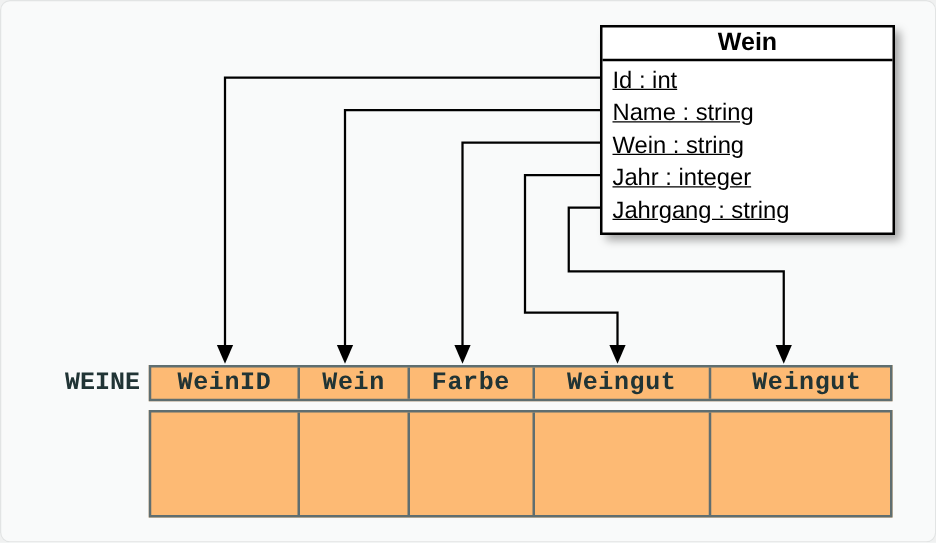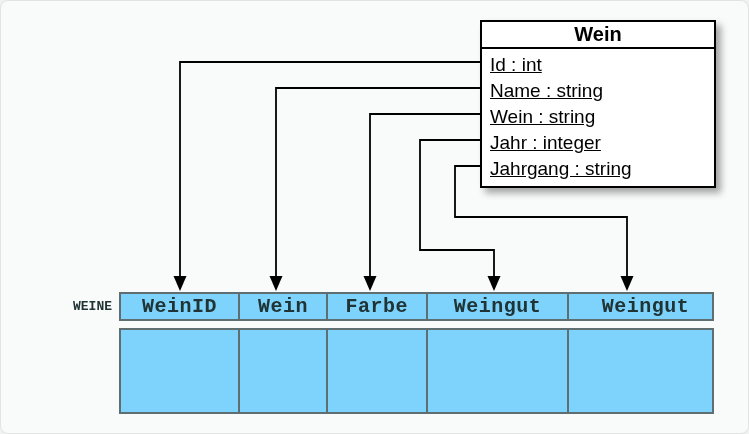--- a/index.html
+++ b/index.html
@@ -36,29 +36,29 @@
     font-size:19px;color:#000;
     white-space:nowrap;
     text-decoration:underline;
   }
 
   
   .tbl-label{
     position:absolute;left:30px;top:292px;width:82px;height:29px;
     line-height:29px;text-align:right;
     font-family:"Liberation Mono","DejaVu Sans Mono",monospace;
-    font-weight:bold;font-size:13px;letter-spacing:0px;
+    font-weight:bold;font-size:20px;letter-spacing:0px;
     color:var(--tbl-text,#213435);
   }
   .tbl-row{
     position:absolute;left:119px;width:595px;
     display:flex;
     box-sizing:border-box;
     border:2px solid var(--tbl-border,#5f6e70);
-    background:#7dd3fc;
+    background:#fdba74;
   }
   .tbl-header{top:292px;height:29px;}
   .tbl-empty{top:328px;height:86px;}
   .cell{
     box-sizing:border-box;
     height:100%;
     display:flex;align-items:center;justify-content:center;
     font-family:"Liberation Mono","DejaVu Sans Mono",monospace;
     font-weight:bold;font-size:20px;letter-spacing:0.5px;
     color:var(--tbl-text,#213435);

